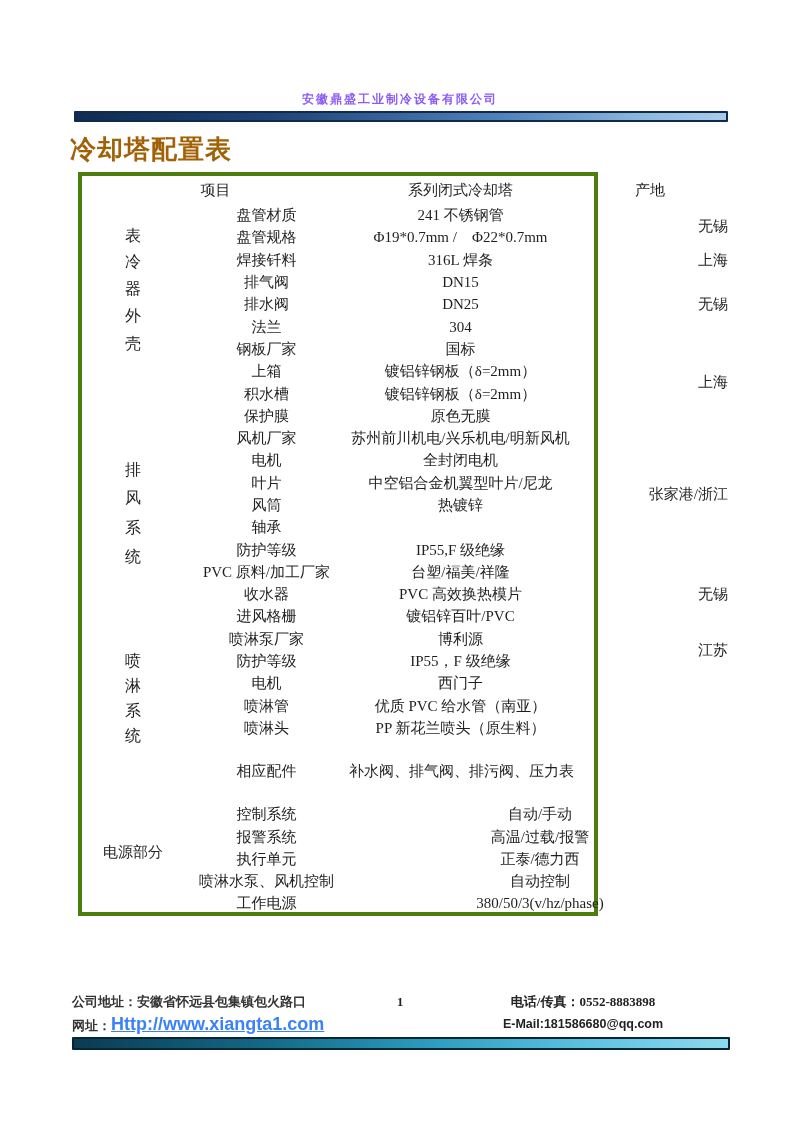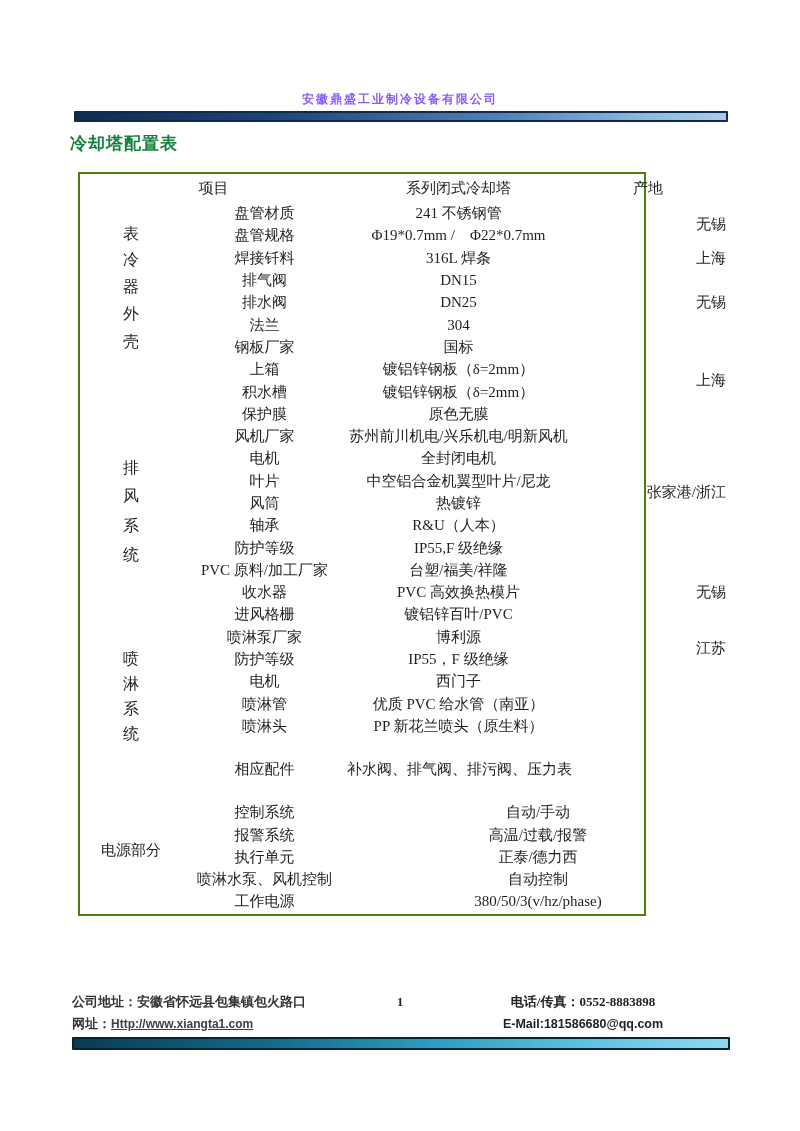--- a/index.html
+++ b/index.html
@@ -13,26 +13,26 @@
     position:absolute;top:91px;left:0;width:100%;text-align:center;
     font-size:12px;font-weight:bold;letter-spacing:2px;color:#8b5cf6;
   }
   .top-bar{
     position:absolute;left:74px;top:111px;width:650px;height:7px;
     background:linear-gradient(90deg,#0f2c50 0%,#1e4377 30%,#4f81b9 65%,#8fbade 88%,#a8cbe8 100%);
     border:2px solid #102a4d;border-radius:1px;
   }
   .doc-title{
     position:absolute;left:70px;top:132px;
-    font-size:17px;font-weight:bold;color:#15803d;letter-spacing:1px;
+    font-size:26px;font-weight:bold;color:#a16207;letter-spacing:1px;
   }
   
   .spec-table{
-    position:absolute;left:78px;top:172px;width:568px;height:744px;
-    border:2px solid #4d7c0f;box-sizing:border-box;font-size:15px;
+    position:absolute;left:78px;top:172px;width:520px;height:744px;
+    border:4px solid #4d7c0f;box-sizing:border-box;font-size:15px;
   }
   .rows{position:absolute;inset:0;display:flex;flex-direction:column;}
   .r{position:relative;height:22.3px;flex:none;}
   .r.hd{height:28px;}
   .r.tall{height:64px;}
   .ci,.cv,.co{
     position:absolute;top:50%;transform:translateY(-50%);
     text-align:center;white-space:nowrap;
   }
   .ci{left:102px;width:165px;}
@@ -52,21 +52,21 @@
   .vg2{top:272px;letter-spacing:29px;}
   .vg3{top:463px;letter-spacing:25px;}
   .hgroup{position:absolute;left:0;top:667px;width:102px;text-align:center;font-size:15px;}
   
   .o1{top:41px;} .o2{top:75px;} .o3{top:119px;} .o4{top:197px;}
   .o5{top:309px;} .o6{top:409px;} .o7{top:465px;}
   
   .footer-left{position:absolute;left:72px;top:993px;font-size:13px;font-weight:bold;color:#333;line-height:18px;}
   .footer-left .line2{margin-top:4px;}
   .website-link{
-    color:#404040;text-decoration:underline;font-weight:bold;font-size:12px;
+    color:#3b82f6;text-decoration:underline;font-weight:bold;font-size:18px;
     font-family:"Liberation Sans","DejaVu Sans",sans-serif;cursor:pointer;
   }
   .page-num{position:absolute;left:0;top:995px;width:800px;text-align:center;font-size:12.5px;font-weight:bold;color:#222;}
   .footer-right{position:absolute;left:488px;top:993px;width:190px;text-align:center;font-size:13px;font-weight:bold;color:#222;line-height:18px;}
   .footer-right .email{margin-top:4px;font-family:"Liberation Sans","DejaVu Sans",sans-serif;font-size:12.5px;}
   .bottom-bar{
     position:absolute;left:72px;top:1037px;width:654px;height:9px;
     background:linear-gradient(90deg,#0b3b52 0%,#146a88 30%,#2e9dbf 55%,#62c4e2 80%,#8ed9ee 100%);
     border:2px solid #072634;border-radius:1px;
   }
@@ -136,21 +136,20 @@
     <div class="r">
         <span class="ci">叶片</span>
         <span class="cv">中空铝合金机翼型叶片/尼龙</span>
       </div>
     <div class="r">
         <span class="ci">风筒</span>
         <span class="cv">热镀锌</span>
       </div>
     <div class="r">
         <span class="ci">轴承</span>
-        <span class="cv">R&amp;U（人本）</span>
       </div>
     <div class="r">
         <span class="ci">防护等级</span>
         <span class="cv">IP55,F 级绝缘</span>
       </div>
     <div class="r">
         <span class="ci">PVC 原料/加工厂家</span>
         <span class="cv">台塑/福美/祥隆</span>
       </div>
     <div class="r">

